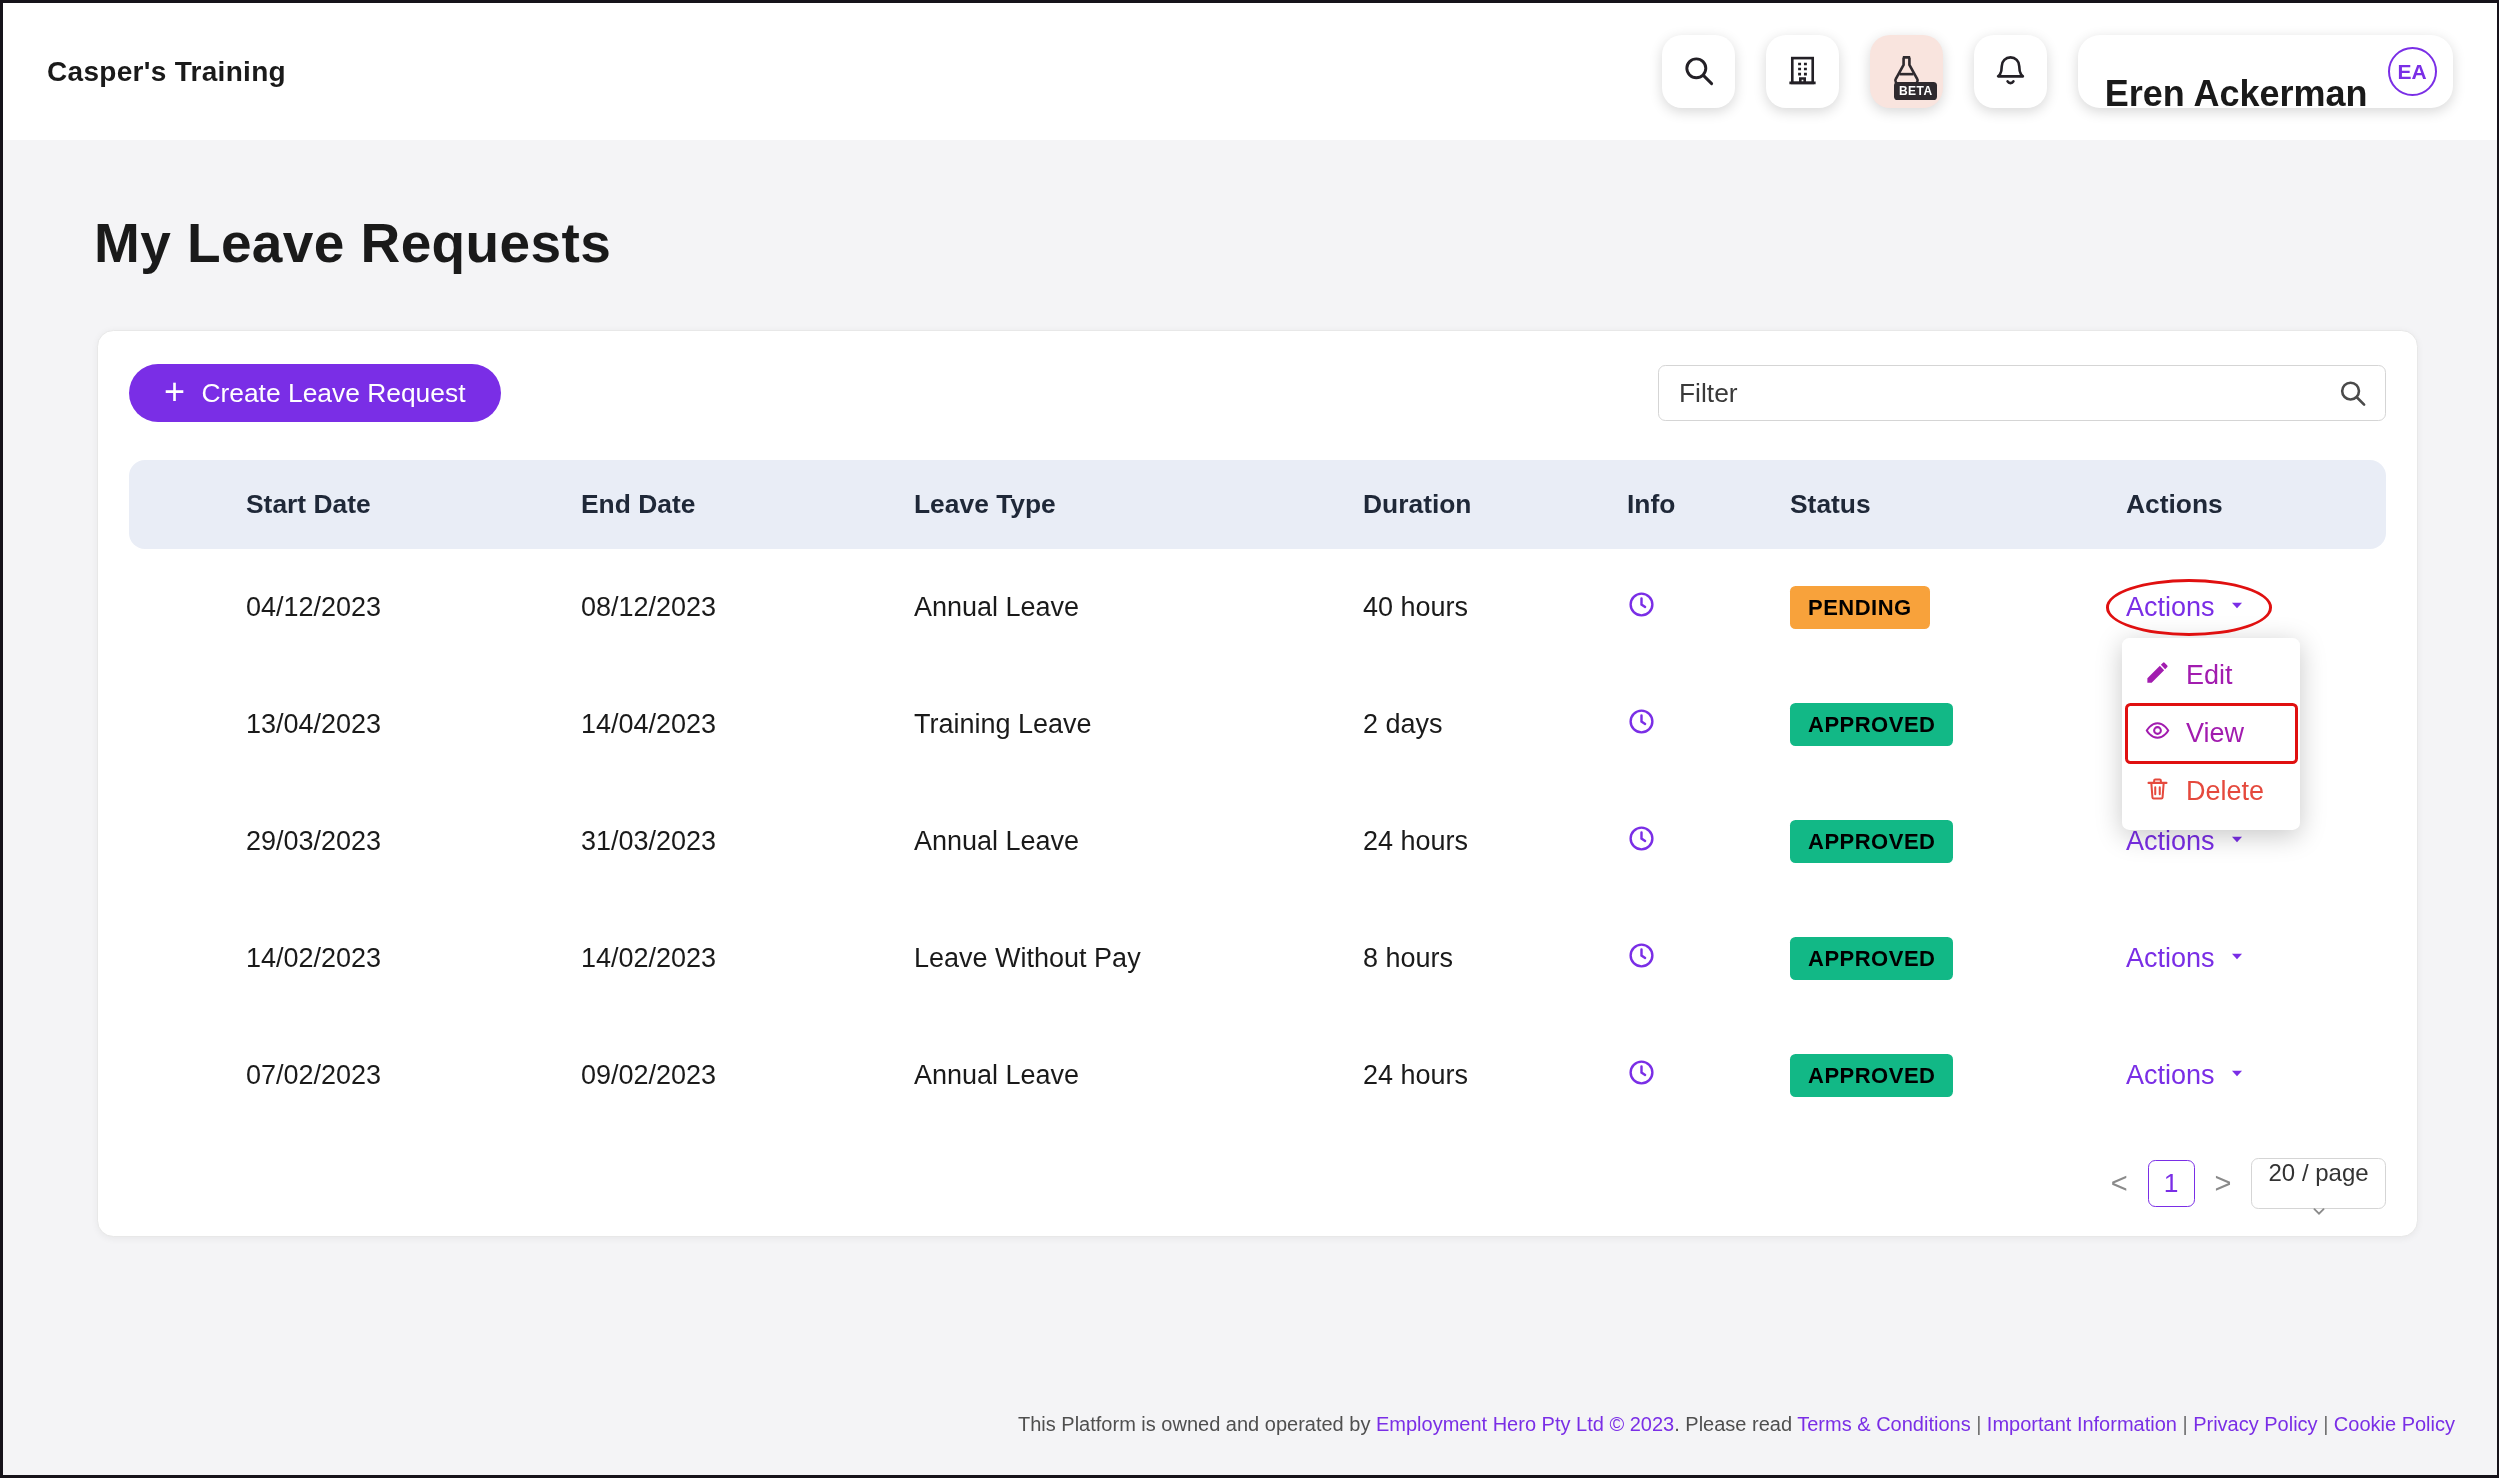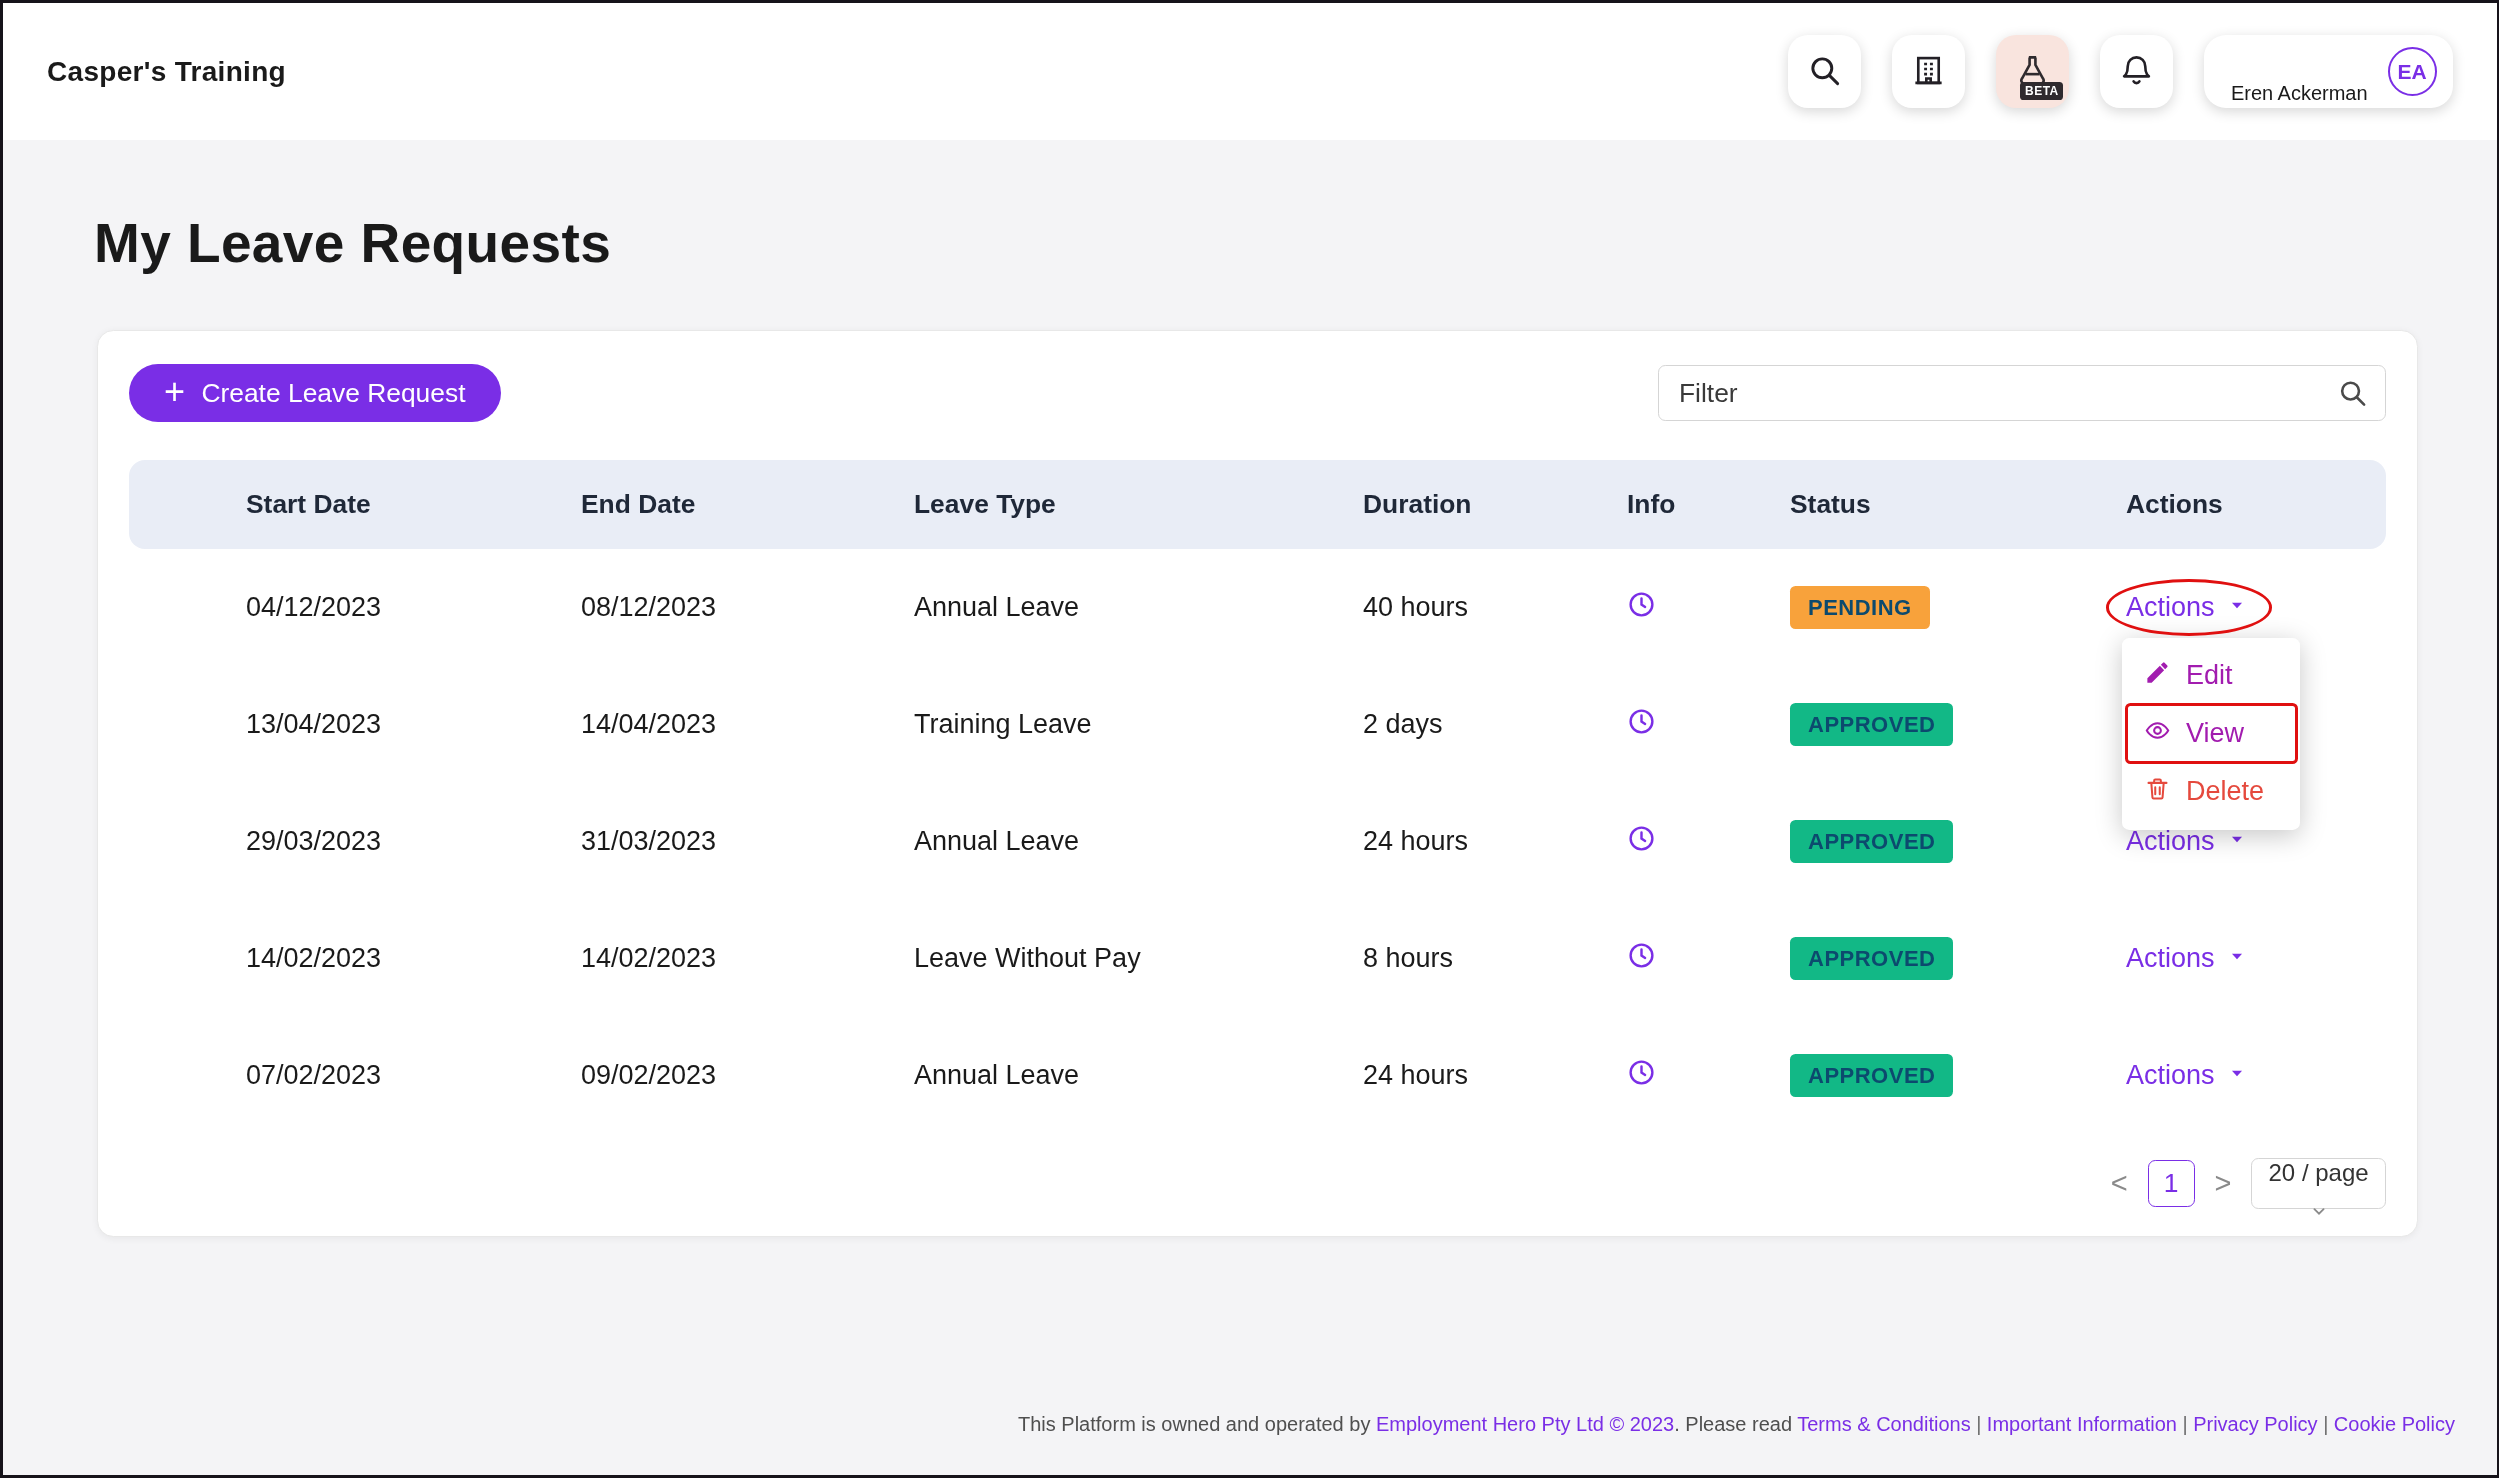--- a/index.html
+++ b/index.html
@@ -16,42 +16,42 @@
 
   
   .topbar{height:137px;background:#fff;display:flex;align-items:center;justify-content:space-between;padding:0 44px;}
   .app-title{font-size:28px;font-weight:bold;letter-spacing:0.3px;}
   .header-right{display:flex;align-items:center;gap:31px;}
   .icon-btn{width:73px;height:73px;border:none;background:#fff;border-radius:20px;box-shadow:0 3.6px 12.7px rgba(0,0,0,.16);display:flex;align-items:center;justify-content:center;position:relative;cursor:pointer;color:#232026;}
   .icon-btn svg{width:35px;height:35px;}
   .icon-btn.beta{background:#F9E4DE;}
   .beta-badge{position:absolute;right:5.5px;bottom:8.2px;background:#2F2A2E;color:#fff;font-size:12px;font-weight:bold;padding:1.8px 4.6px;border-radius:3.6px;letter-spacing:0.5px;}
   .user-chip{height:73px;background:#fff;border-radius:22px;box-shadow:0 3.6px 12.7px rgba(0,0,0,.16);display:flex;align-items:center;gap:20px;padding:0 16.4px 0 27px;cursor:pointer;}
-  .user-name{font-size:20px;font-weight:normal;margin-top:44px;}
+  .user-name{font-size:36px;font-weight:bold;margin-top:44px;}
   .avatar{width:49px;height:49px;border:2.7px solid var(--primary);border-radius:50%;color:var(--primary);font-size:21px;font-weight:bold;display:flex;align-items:center;justify-content:center;background:#fff;}
 
   
   .page-title{margin:71px 0 0 91px;font-size:55px;font-weight:bold;letter-spacing:0.4px;}
   .card{margin:55px 79px 0 94px;background:#fff;border:0.9px solid #E8E8E8;border-radius:16.4px;box-shadow:0 1.8px 7.3px rgba(0,0,0,.05);padding:33px 31px 27px;position:relative;}
 
   .toolbar{display:flex;justify-content:space-between;align-items:center;margin-bottom:38px;}
   .create-btn{display:inline-flex;align-items:center;gap:16.4px;background:var(--primary);color:#fff;border:none;border-radius:31px;height:58px;padding:0 35px;font-size:26.4px;font-family:inherit;cursor:pointer;}
   .plus{font-size:36px;font-weight:300;line-height:0;margin-top:-2.7px;}
   .filter-wrap{position:relative;width:728px;}
   .filter-wrap input{width:100%;height:56px;border:1.8px solid #D5D5D5;border-radius:7.3px;padding:0 67px 0 20px;font-size:26.4px;font-family:inherit;color:#1A1A1A;background:#fff;outline:none;}
   .filter-wrap input::placeholder{color:#3A3A3A;opacity:1;}
   .search-inside{position:absolute;right:18px;top:50%;transform:translateY(-50%);width:31px;height:31px;color:#4A4A4A;}
 
   
   .grid{display:grid;grid-template-columns:335px 333px 449px 264px 163px 336px 1fr;align-items:center;padding-left:117px;}
   .thead{background:#E9EDF6;border-radius:16px;height:89px;font-weight:bold;font-size:26.4px;color:#1F2838;}
   .trow{height:117px;font-size:27px;}
   .clock{color:var(--primary);display:inline-flex;cursor:pointer;}
   .clock svg{width:29px;height:29px;}
-  .badge{display:inline-block;padding:8.2px 18px;border-radius:5.5px;color:#0c4a6e;font-size:22px;font-weight:bold;letter-spacing:0.5px;}
+  .badge{display:inline-block;padding:8.2px 18px;border-radius:5.5px;color:#000000;font-size:22px;font-weight:bold;letter-spacing:0.5px;}
   .badge.pending{background:var(--pending);}
   .badge.approved{background:var(--approved);}
   .actions-anchor{position:relative;display:inline-flex;}
   .actions-link{color:var(--primary);display:inline-flex;align-items:center;gap:11px;font-size:27px;cursor:pointer;}
   .actions-link svg{width:22px;height:22px;}
   .annot-ellipse{position:absolute;left:-20px;right:-24px;top:-12.7px;bottom:-12.7px;border:3.6px solid var(--annot);border-radius:50%;pointer-events:none;z-index:30;}
 
   
   .menu{position:absolute;top:calc(100% + 14.6px);left:-3.6px;background:#fff;border-radius:7.3px;box-shadow:0 5.5px 27px rgba(0,0,0,.22);padding:9px 0;z-index:20;min-width:178px;}
   .menu-item{display:flex;align-items:center;gap:14.6px;padding:12px 22px;font-size:27px;white-space:nowrap;cursor:pointer;position:relative;color:#a21caf;}

